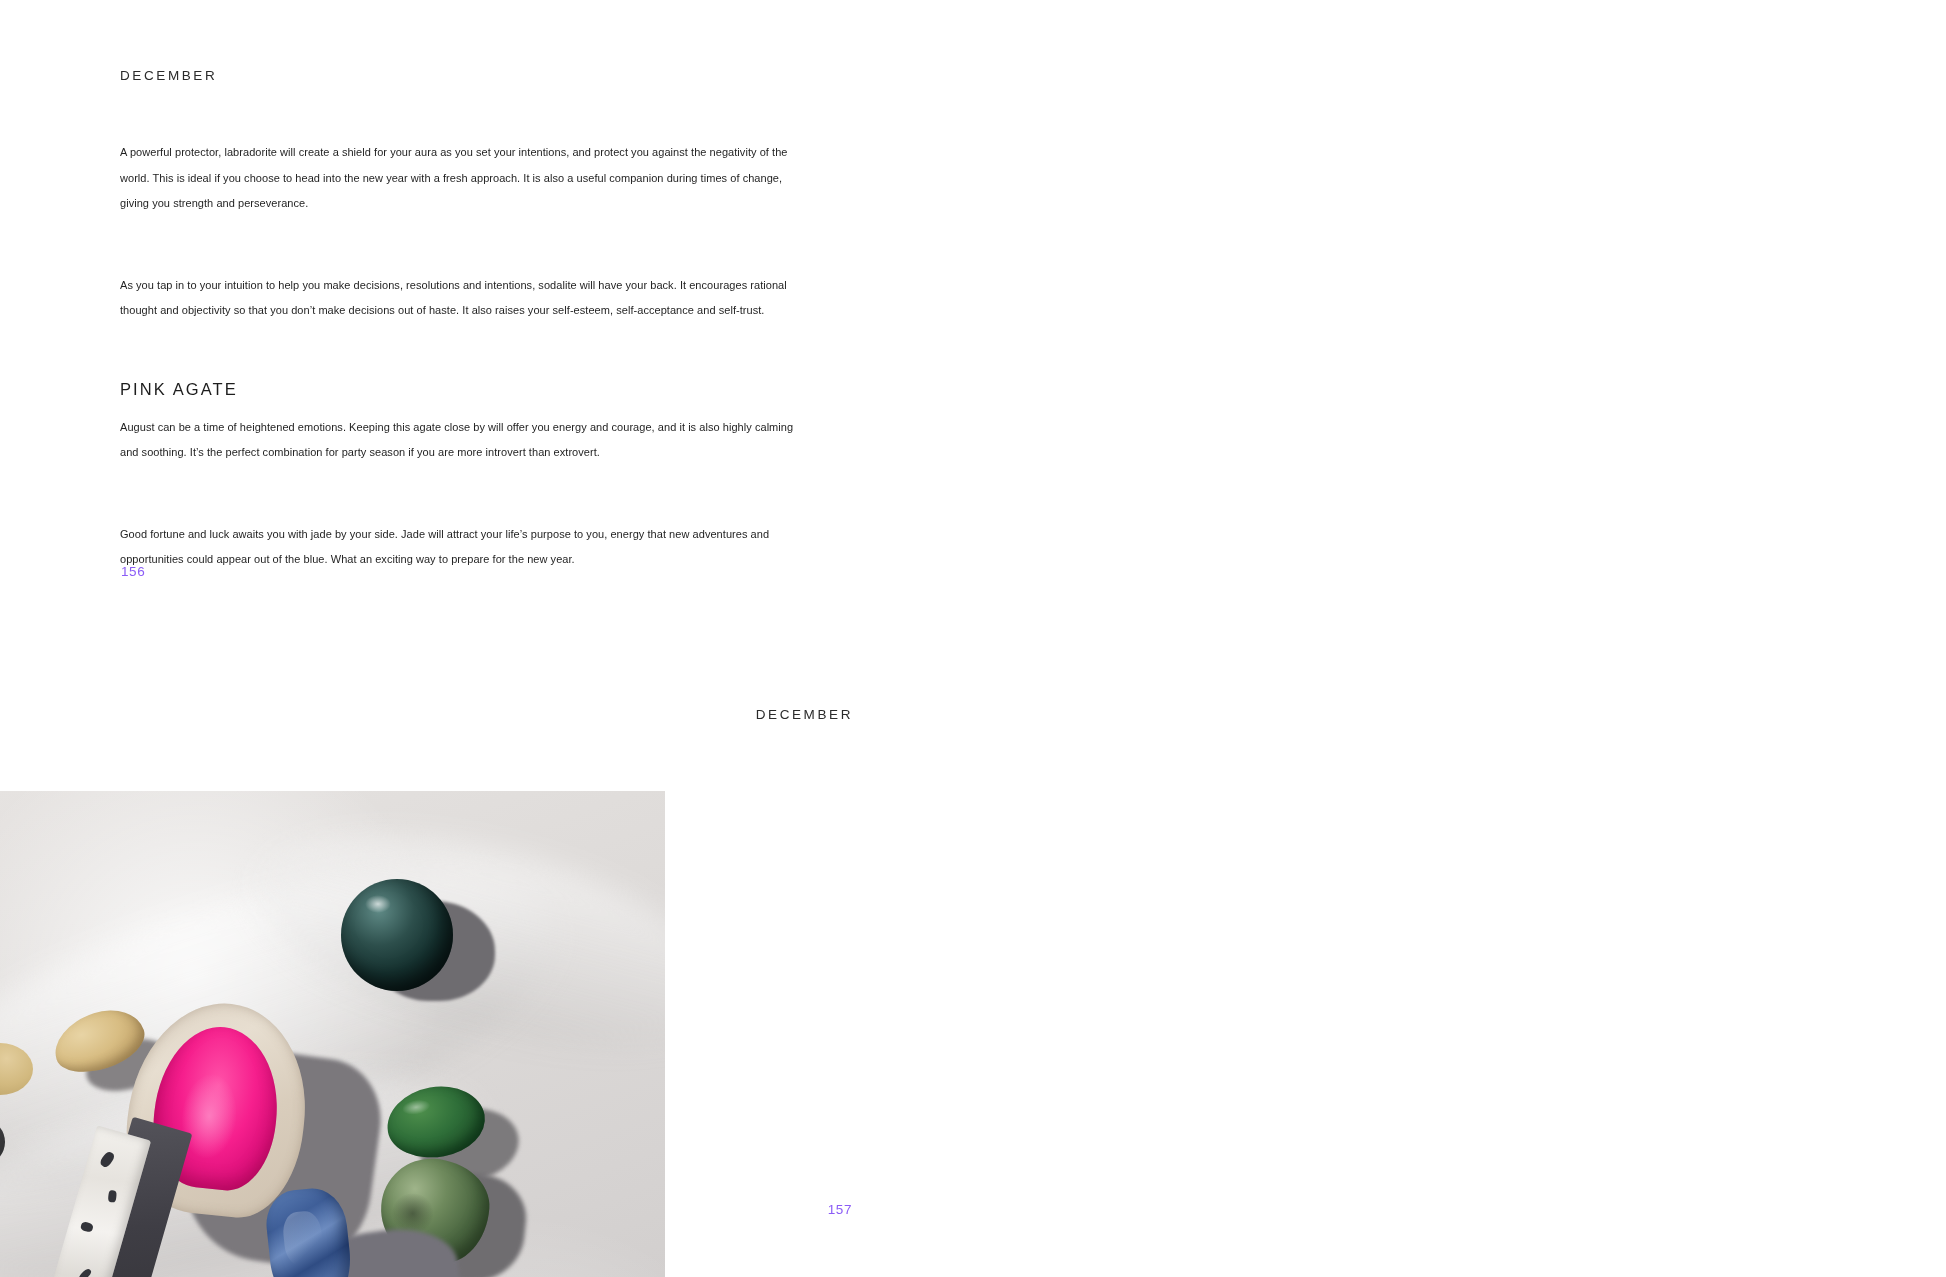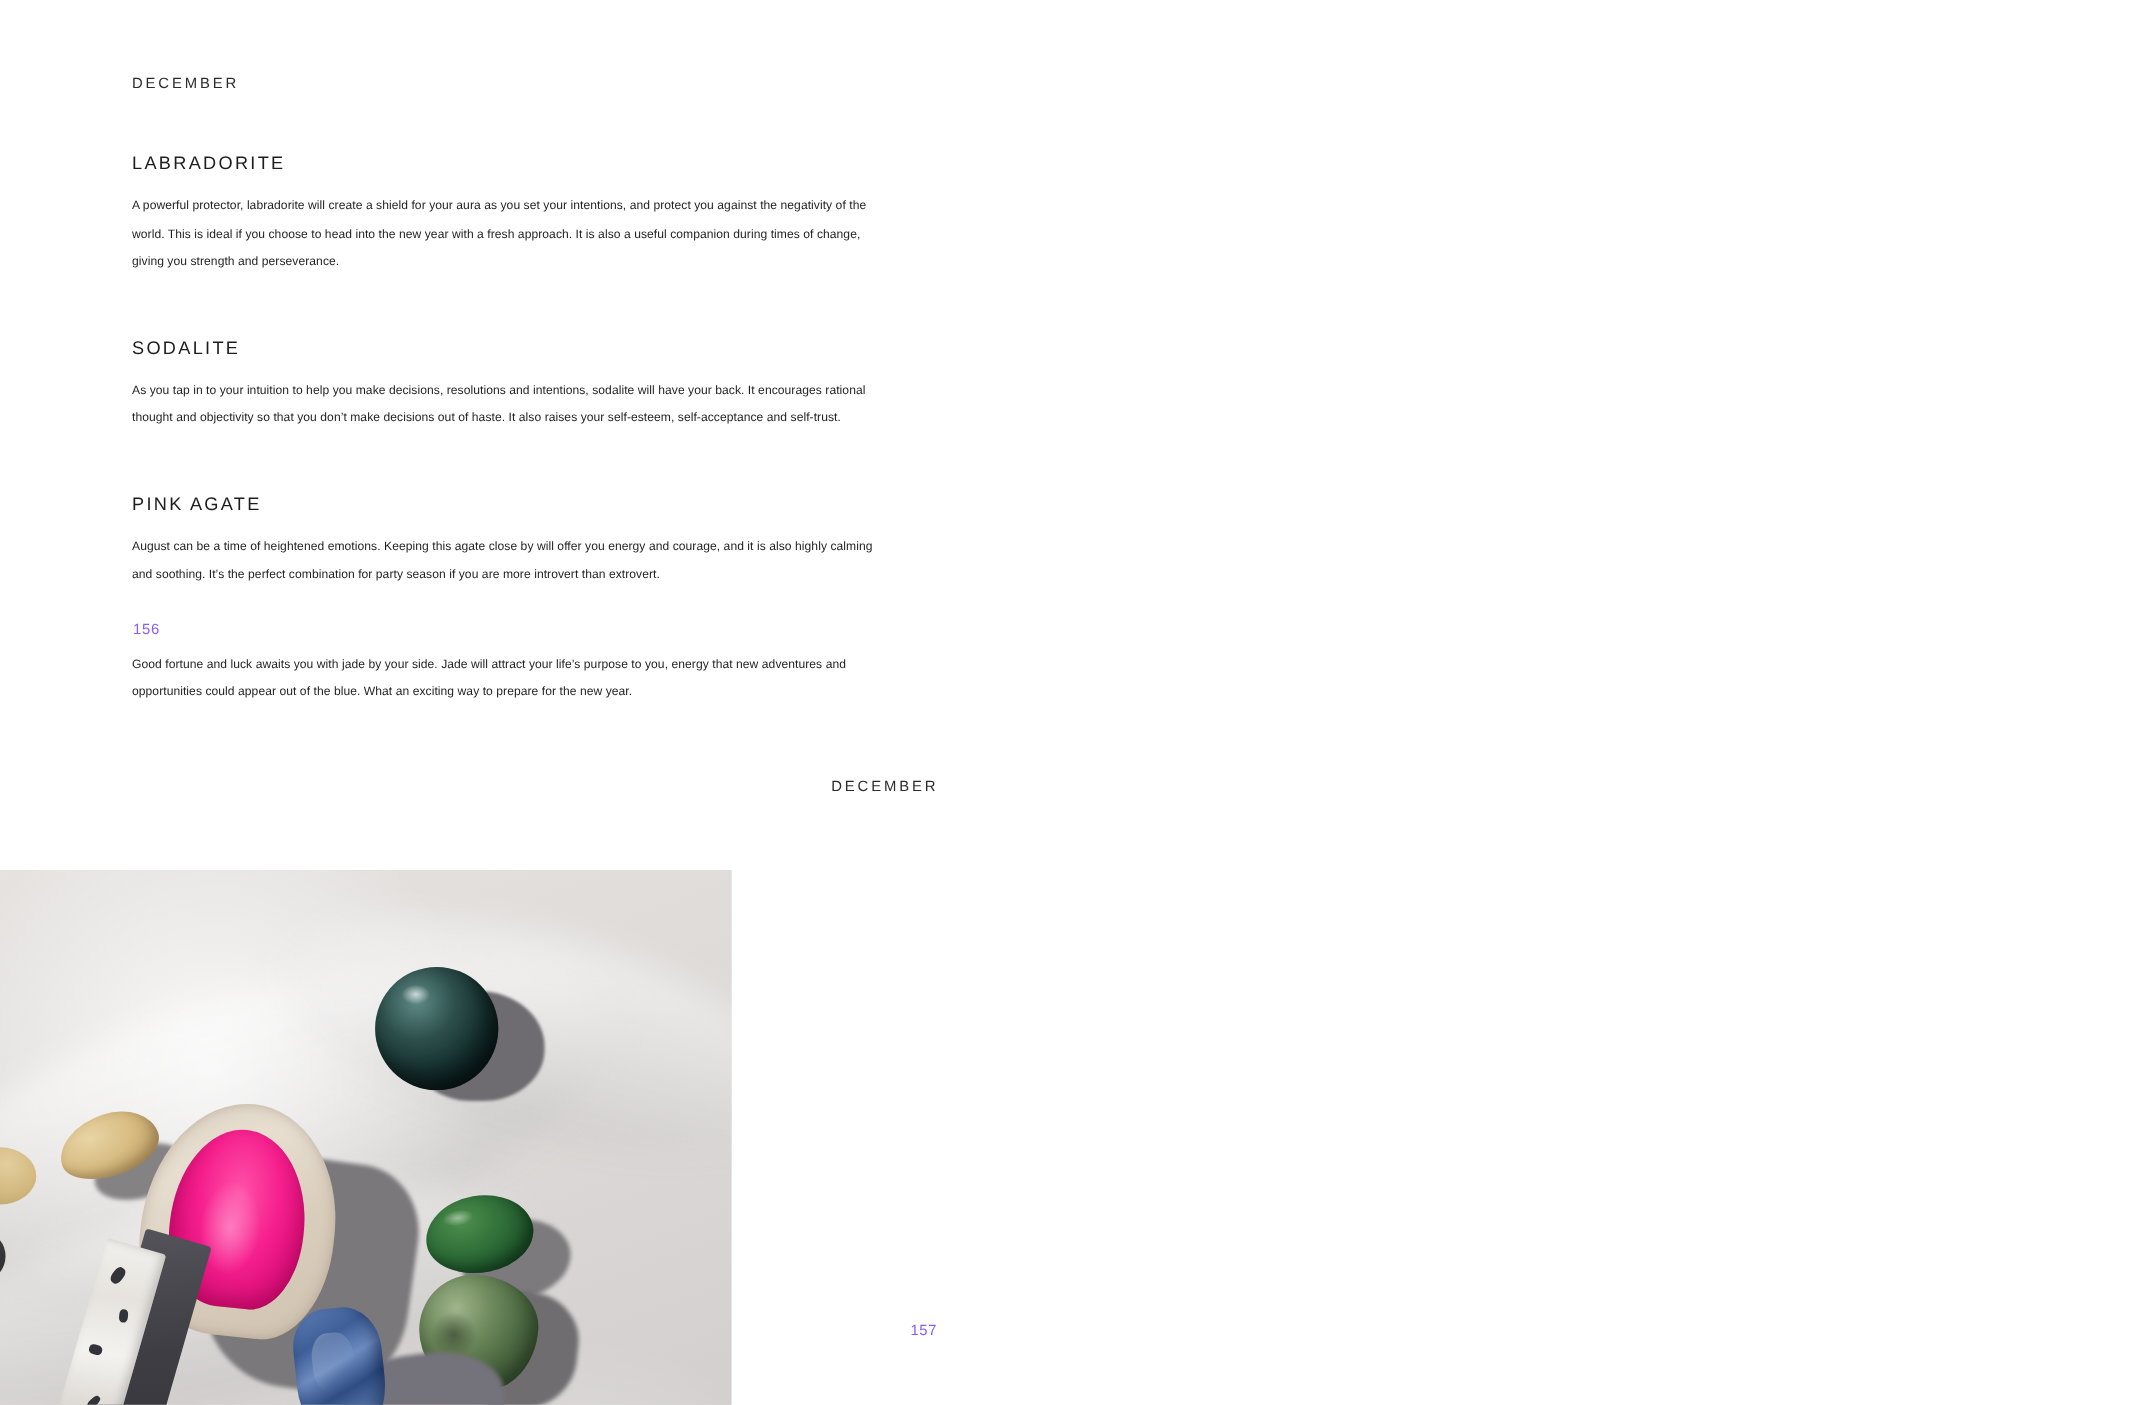--- a/index.html
+++ b/index.html
@@ -319,28 +319,26 @@
 
 <div class="spread">
 
   <div class="page">
 
     <div class="runhead runhead-left">DECEMBER</div>
 
     <div class="text-col">
 
       <div class="entry">
-        <h2 class="entry-title">LABRADORITE</h2>
         <p class="entry-body">A powerful protector, labradorite will create a shield for your aura as you set your intentions, and protect you against the negativity of the world. This is ideal if you choose to head into the new year with a fresh approach. It is also a useful companion during times of change, giving you strength and perseverance.</p>
       </div>
 
       <div class="spacer-sodalite"></div>
 
       <div class="entry">
-        <h2 class="entry-title">SODALITE</h2>
         <p class="entry-body">As you tap in to your intuition to help you make decisions, resolutions and intentions, sodalite will have your back. It encourages rational thought and objectivity so that you don’t make decisions out of haste. It also raises your self-esteem, self-acceptance and self-trust.</p>
       </div>
 
       <div class="spacer-sodalite"></div>
 
       <div class="entry">
         <h2 class="entry-title">PINK AGATE</h2>
         <p class="entry-body">August can be a time of heightened emotions. Keeping this agate close by will offer you energy and courage, and it is also highly calming and soothing. It’s the perfect combination for party season if you are more introvert than extrovert.</p>
       </div>
 

